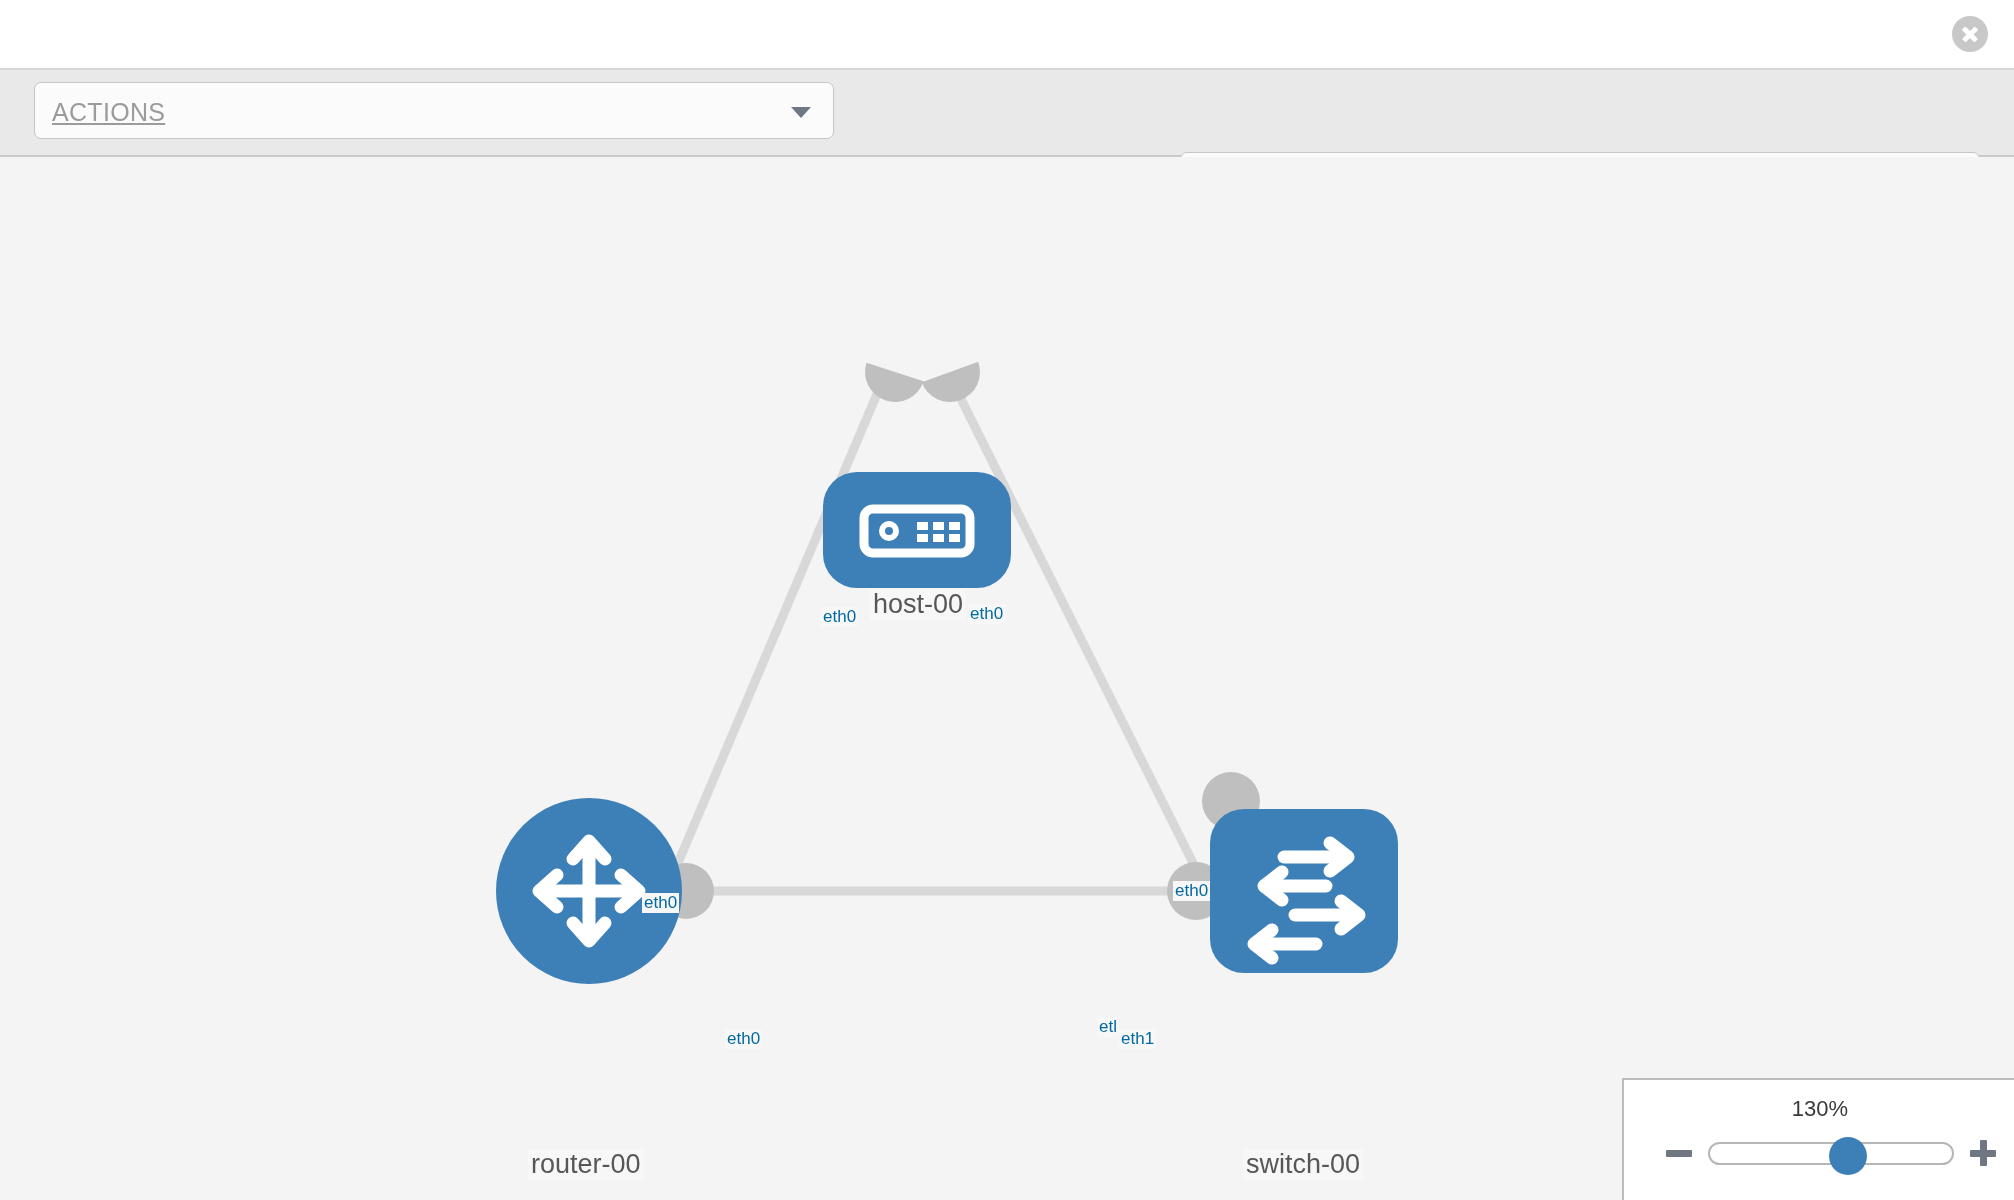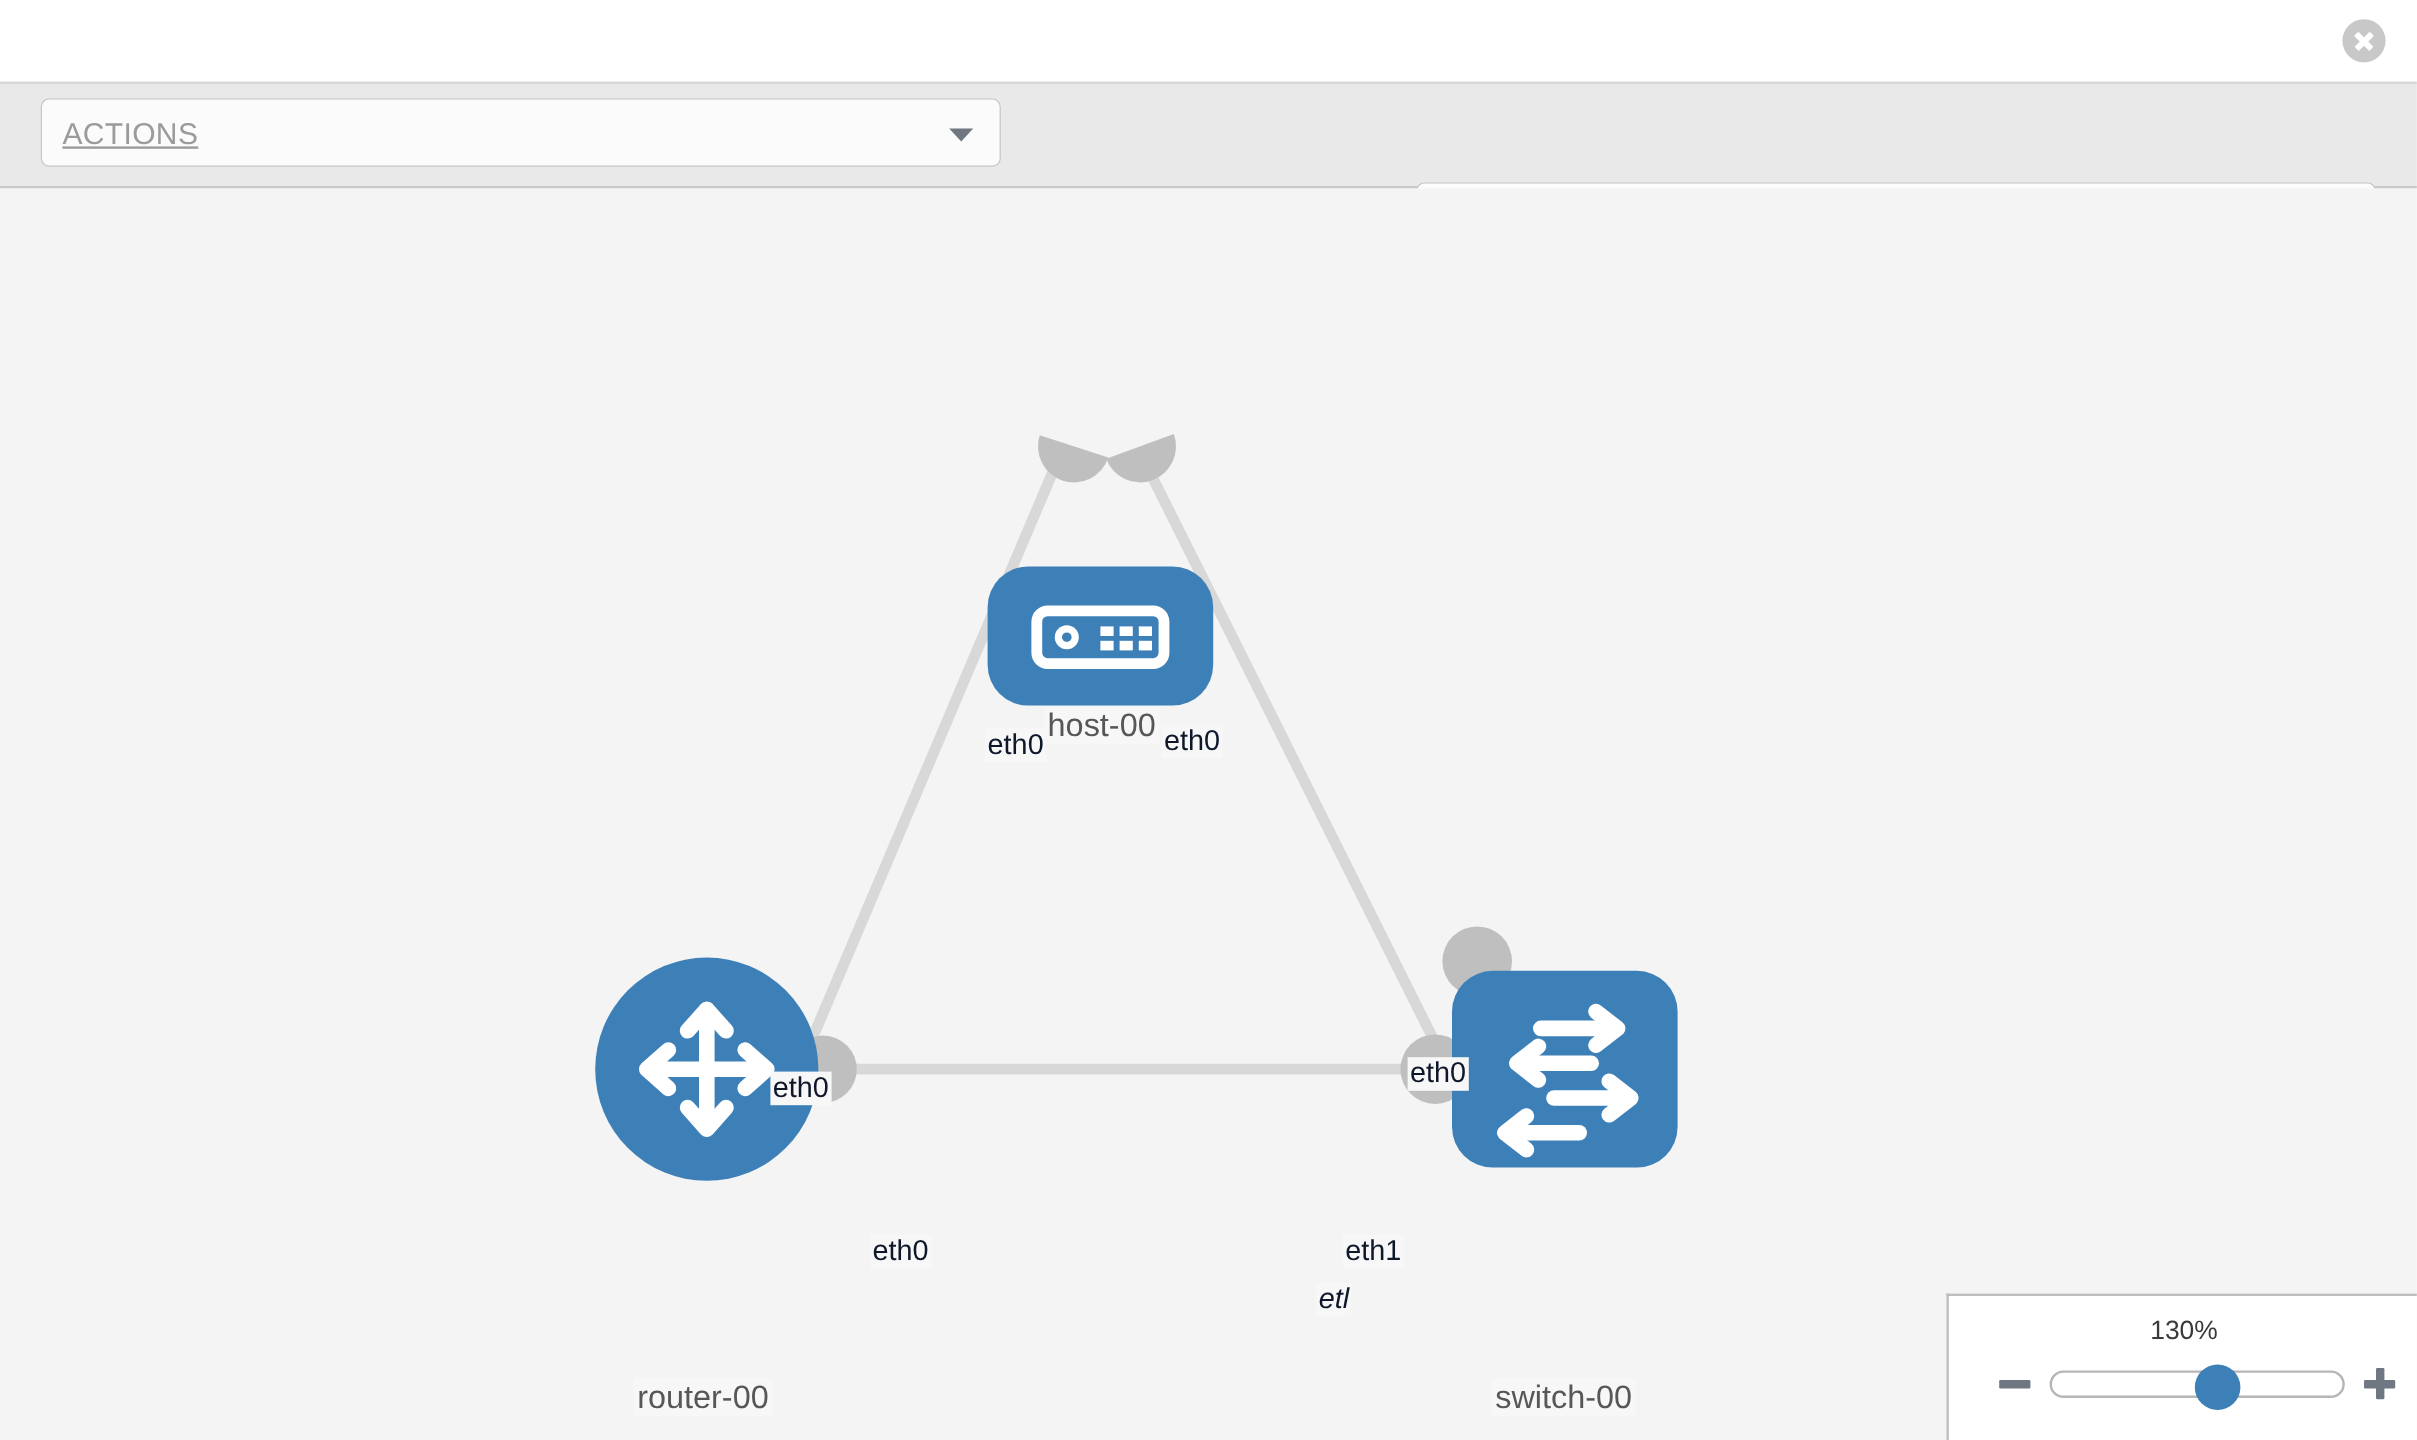--- a/index.html
+++ b/index.html
@@ -151,22 +151,22 @@
     position: absolute;
     font-size: 27px;
     color: #575757;
     background: #f7f7f7;
     white-space: nowrap;
     padding: 0 3px;
     text-align: center;
   }
   .iface-label {
     position: absolute;
-    font-size: 24px;
-    color: #0f172a;
+    font-size: 17px;
+    color: #0369a1;
     background: #f7f7f7;
     white-space: nowrap;
     padding: 0 2px;
   }
 
   
   .zoom-panel {
     position: absolute;
     left: 1622px;
     top: 1078px;
@@ -350,21 +350,21 @@
 
   <div class="node-label" style="left:528px; top:992px;">router-00</div>
   <div class="node-label" style="left:1243px; top:992px;">switch-00</div>
   <div class="node-label" style="left:870px; top:432px;">host-00</div>
 
   <div class="iface-label" style="left:821px; top:450px;">eth0</div>
   <div class="iface-label" style="left:968px; top:447px;">eth0</div>
   <div class="iface-label" style="left:642px; top:736px;">eth0</div>
   <div class="iface-label" style="left:1173px; top:724px;">eth0</div>
   <div class="iface-label" style="left:725px; top:872px;">eth0</div>
-  <div class="iface-label" style="left:1097px; top:912px;font-style:italic;">etl</div>
+  <div class="iface-label" style="left:1097px; top:860px;">etl</div>
   <div class="iface-label" style="left:1119px; top:872px;">eth1</div>
 </div>
 
 <div class="zoom-panel">
   <div class="zoom-value">130%</div>
 
   <div class="zoom-row">
     <div class="btn-minus">
       <span class="bar-h"></span>
     </div>

